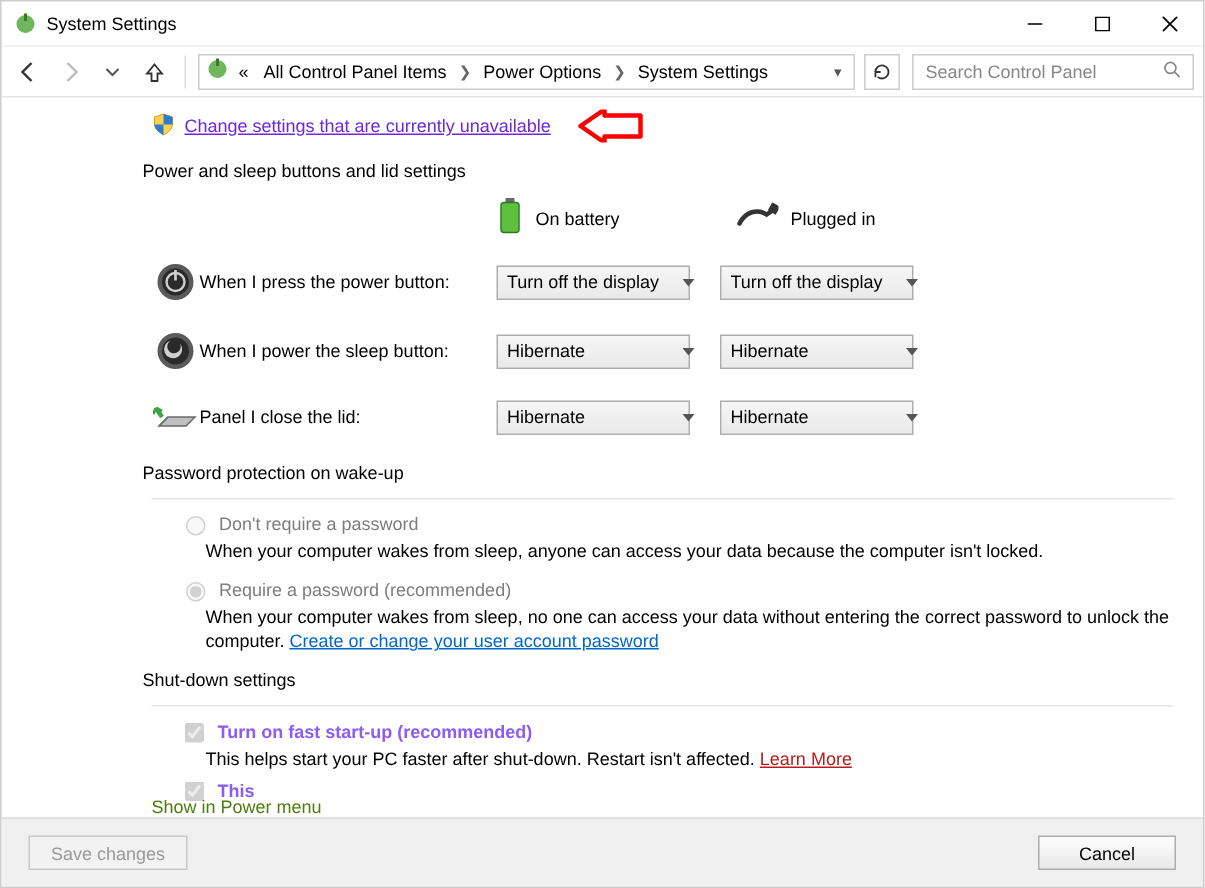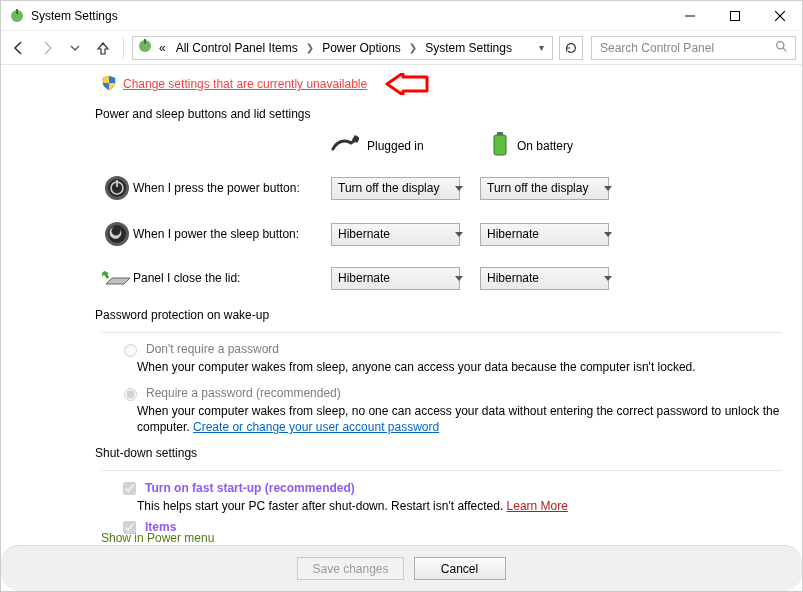--- a/index.html
+++ b/index.html
@@ -62,40 +62,40 @@
     white-space:nowrap;
   }
   .bc-item { padding: 0 4px; }
   .bc-sep { color:#666; font-size:10px; padding:0 2px;}
   .bc-dd { color:#555; font-size:10px; padding:0 4px;}
   .refreshbtn {
     width:24px; height:24px; border:1px solid #ccc; display:flex; align-items:center; justify-content:center;
     margin-left: 2px;
   }
   .searchbox {
-    width: 205px; height:24px; border:1px solid #ccc; display:flex; align-items:center; padding:0 6px;
+    width: 188px; height:24px; border:1px solid #ccc; display:flex; align-items:center; padding:0 6px;
     color:#777; margin-left:4px;justify-content:space-between;
   }
   .searchbox input {
     border:none; outline:none; flex:1; font-size:12px; color:#333; background:transparent;
   }
   .searchbox input::placeholder { color:#888; }
   .searchbox .sicon { width:14px; color:#888;}
   
   .content {
     position:absolute;
     top:64px; bottom:46px; left:0; right:0;
     overflow:hidden;
     padding: 8px 20px 8px 100px;
   }
   .shield-row {
     display:flex; align-items:center; gap:6px;
     margin: 0 0 12px 0;
   }
-  .shield-row a { color:#ef4444; text-decoration:underline; }
+  .shield-row a { color:#6d28d9; text-decoration:underline; }
   .red-arrow {
     margin-left: 12px;
     display:inline-flex;
   }
   .section-head {
     font-size:12px; color:#000;
     margin: 4px 0 10px -6px;
   }
   .cols-header {
     display:flex; align-items:center;
@@ -145,22 +145,22 @@
   .chk-block { margin-left: 18px; margin-bottom:4px;}
   .chk-head { display:flex; align-items:center; gap:6px; color:#7d7d7d; }
   .chk-head input[type=checkbox]{ accent-color:#888;}
   .chk-head b { font-weight:600; color:#8b5cf6;}
   .chk-desc { margin-left:18px; color:#000; line-height:1.35;}
   .chk-desc a { color:#b91c1c; text-decoration:underline;}
   
   .footer {
     position:absolute; bottom:0; left:0; right:0; height:46px;
     background:#f0f0f0; border-top:1px solid #dcdcdc;
-    display:flex; align-items:center; justify-content:center;
-    padding: 0 18px; gap:10px;border-radius:18px;
+    display:flex; align-items:center; justify-content:space-between;
+    padding: 0 18px; gap:10px;
   }
   .btn {
     min-width: 92px; height:23px;
     border:1px solid #adadad;
     background:linear-gradient(#fdfdfd,#e9e9e9);
     font-size:12px;
     padding: 0 14px;
     display:inline-flex; align-items:center; justify-content:center;
   }
   .btn.disabled {
@@ -275,35 +275,35 @@
         <path d="M42 4 L42 18 L18 18 L18 22 L2 11 L18 0 L18 4 Z" fill="none" stroke="#ff0000" stroke-width="3" stroke-linejoin="round"></path>
       </svg>
     </span>
   </div>
 
   <div class="section-head">Power and sleep buttons and lid settings</div>
 
   <div class="cols-header">
     <div class="colhdr">
       <span>
+        <svg width="18" height="26" viewBox="0 0 18 26">
+            <rect x="6" y="1" width="6" height="3" fill="#6a6a6a"></rect>
+            <rect x="3" y="4" width="12" height="20" rx="2" fill="#5fbf3f" stroke="#2f7a1f"></rect>
+          </svg>
+      </span>
+      <span>On battery</span>
+    </div>
+    <div class="colhdr">
+      <span>
         <svg width="28" height="18" viewBox="0 0 28 18">
             <path d="M2 14 C6 6 14 4 20 8 L26 4" fill="none" stroke="#333" stroke-width="3" stroke-linecap="round"></path>
             <rect x="22" y="1" width="6" height="6" fill="#333" transform="rotate(30 25 4)"></rect>
           </svg>
       </span>
       <span>Plugged in</span>
-    </div>
-    <div class="colhdr">
-      <span>
-        <svg width="18" height="26" viewBox="0 0 18 26">
-            <rect x="6" y="1" width="6" height="3" fill="#6a6a6a"></rect>
-            <rect x="3" y="4" width="12" height="20" rx="2" fill="#5fbf3f" stroke="#2f7a1f"></rect>
-          </svg>
-      </span>
-      <span>On battery</span>
     </div>
   </div>
 
   <div class="row">
     <span class="icon">
       <svg width="28" height="28" viewBox="0 0 28 28">
           <circle cx="14" cy="14" r="12" fill="#5a5a5a"></circle>
           <circle cx="14" cy="14" r="9" fill="#2a2a2a"></circle>
           <circle cx="14" cy="14" r="6" fill="none" stroke="#cfcfcf" stroke-width="1.6"></circle>
           <line x1="14" y1="6" x2="14" y2="13" stroke="#cfcfcf" stroke-width="1.8"></line>
@@ -374,21 +374,21 @@
         <b>Turn on fast start-up (recommended)</b>
       </div>
       <div class="chk-desc">
         <span>This helps start your PC faster after shut-down. Restart isn't affected. </span><a href="#">Learn More</a>
       </div>
     </div>
 
     <div class="chk-block">
       <div class="chk-head">
         <input type="checkbox" checked="" disabled="" style="">
-        <b>Items</b>
+        <b>This</b>
       </div>
     </div>
   </div>
 
   <div class="cut">Show in Power menu</div>
 </div>
 
 <div class="footer">
   <div class="btn disabled">Save changes</div>
   <div class="btn">Cancel</div>

